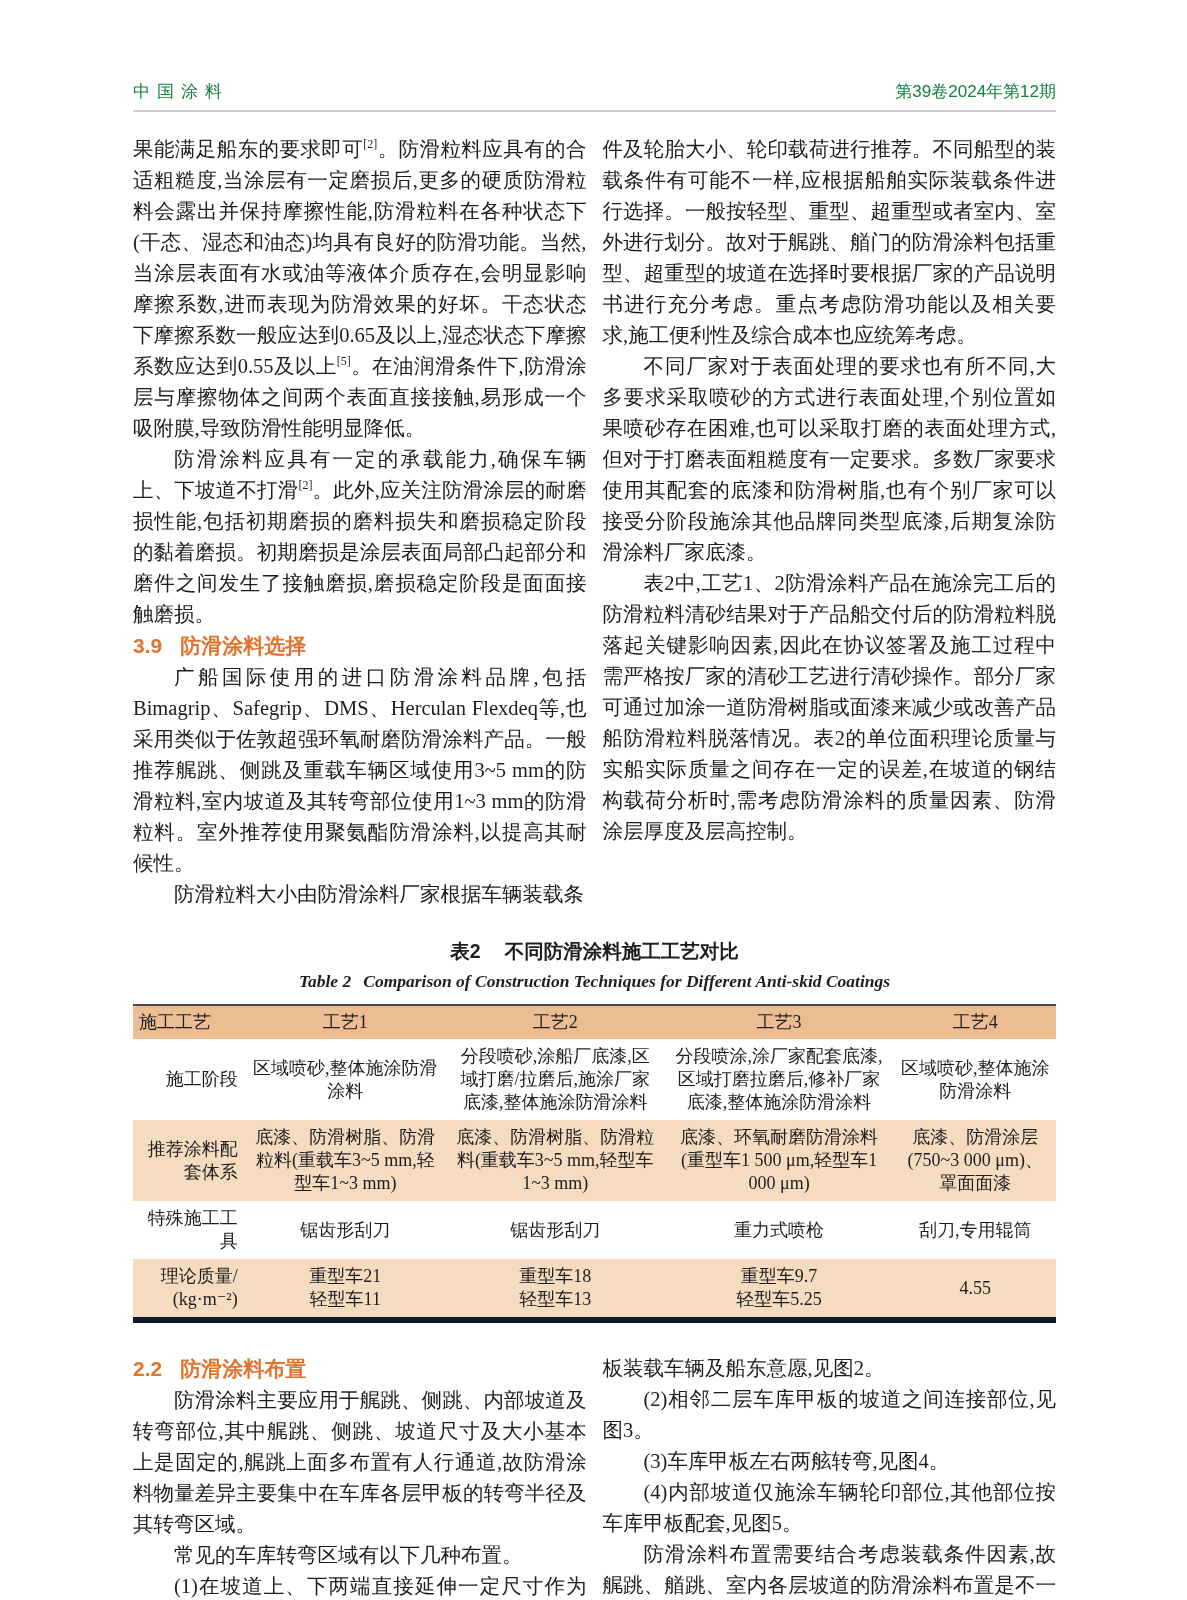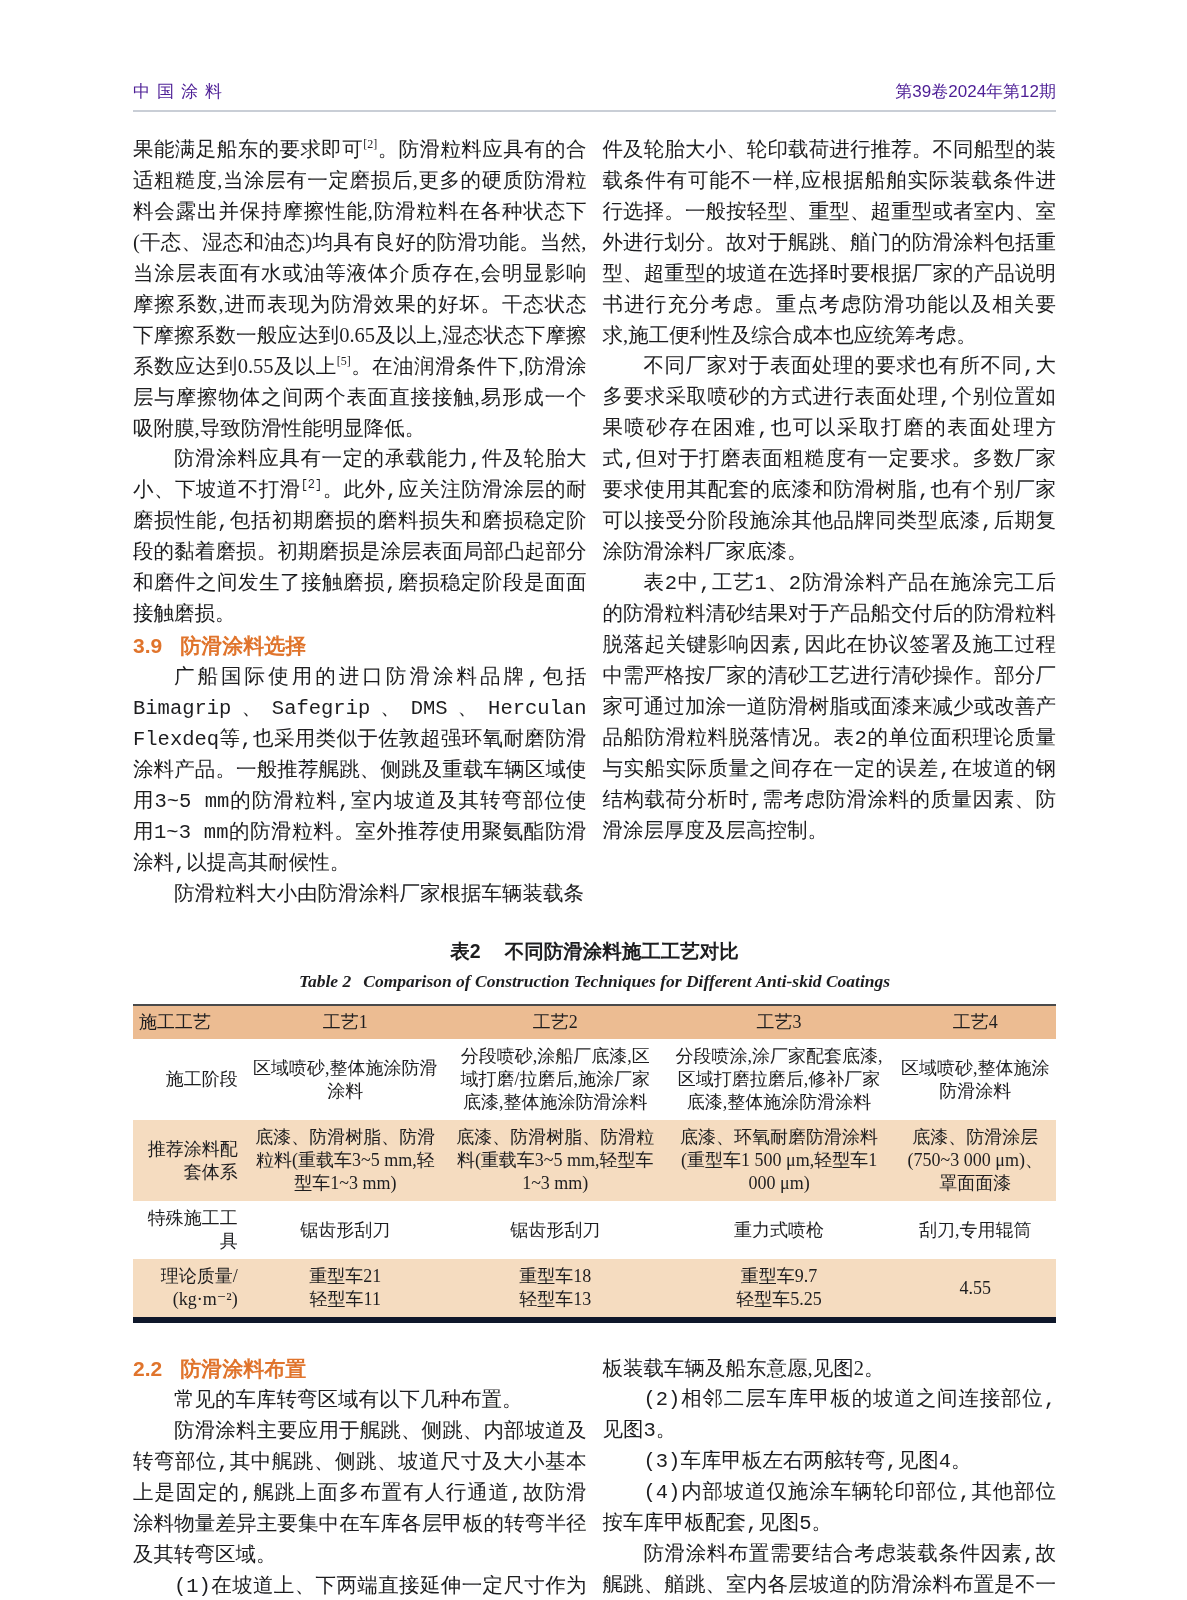--- a/index.html
+++ b/index.html
@@ -7,32 +7,32 @@
     width:1187px;height:1600px;background:#ffffff;margin:0 auto;
     box-sizing:border-box;padding:80px 131px 52px 133px;
     display:flex;flex-direction:column;
     font-family:"Liberation Serif","DejaVu Serif",serif;
     color:#1d1d1f;
   }
   
   .pg-header{
     display:flex;justify-content:space-between;align-items:flex-end;
     border-bottom:2px solid #c9ced6;padding-bottom:7px;
-    color:#4c1d95;font-size:17px;
+    color:#15803d;font-size:17px;
     font-family:"Liberation Sans","DejaVu Sans",sans-serif;
   }
   .journal{letter-spacing:7px;}
   .issue .vol{}
   
   .cols{display:flex;gap:16px;}
   .cols.top{margin-top:22px;}
   .cols.bottom{margin-top:30px;}
   .col{flex:1;font-size:20.5px;line-height:31px;text-align:justify;}
   .col p{margin:0;}
-  .indent{text-indent:2em;font-family:Liberation Mono, monospace;}
+  .indent{text-indent:2em;}
   sup.ref{font-size:12px;line-height:0;}
   .sec{
     color:#e0742c;font-weight:bold;font-size:21px;line-height:32px;margin:2px 0;
     font-family:"Liberation Sans","DejaVu Sans",sans-serif;text-align:left;
   }
   .sec .num{margin-right:18px;}
   
   .table-block{margin-top:28px;}
   .tbl-title-zh{text-align:center;font-weight:bold;font-size:19.5px;
     font-family:"Liberation Sans","DejaVu Sans",sans-serif;}
@@ -66,21 +66,21 @@
   <div class="pg-header">
     <span class="journal">中国涂料</span>
     <span class="issue">
       <span class="vol">第39卷</span><span>2024年第12期</span>
     </span>
   </div>
 
   <div class="cols top">
     <div class="col">
       <p><span>果能满足船东的要求即可</span><sup class="ref">[2]</sup><span>。防滑粒料应具有的合适粗糙度,当涂层有一定磨损后,更多的硬质防滑粒料会露出并保持摩擦性能,防滑粒料在各种状态下(干态、湿态和油态)均具有良好的防滑功能。当然,当涂层表面有水或油等液体介质存在,会明显影响摩擦系数,进而表现为防滑效果的好坏。干态状态下摩擦系数一般应达到0.65及以上,湿态状态下摩擦系数应达到0.55及以上</span><sup class="ref">[5]</sup><span>。在油润滑条件下,防滑涂层与摩擦物体之间两个表面直接接触,易形成一个吸附膜,导致防滑性能明显降低。</span></p>
-      <p class="indent"><span>防滑涂料应具有一定的承载能力,件及轮胎大小、下坡道不打滑</span><sup class="ref">[2]</sup><span>。此外,应关注防滑涂层的耐磨损性能,包括初期磨损的磨料损失和磨损稳定阶段的黏着磨损。初期磨损是涂层表面局部凸起部分和磨件之间发生了接触磨损,磨损稳定阶段是面面接触磨损。</span></p>
+      <p class="indent"><span>防滑涂料应具有一定的承载能力,确保车辆上、下坡道不打滑</span><sup class="ref">[2]</sup><span>。此外,应关注防滑涂层的耐磨损性能,包括初期磨损的磨料损失和磨损稳定阶段的黏着磨损。初期磨损是涂层表面局部凸起部分和磨件之间发生了接触磨损,磨损稳定阶段是面面接触磨损。</span></p>
       <p class="sec"><span class="num">3.9</span><span>防滑涂料选择</span></p>
       <p class="indent">广船国际使用的进口防滑涂料品牌,包括Bimagrip、Safegrip、DMS、Herculan Flexdeq等,也采用类似于佐敦超强环氧耐磨防滑涂料产品。一般推荐艉跳、侧跳及重载车辆区域使用3~5 mm的防滑粒料,室内坡道及其转弯部位使用1~3 mm的防滑粒料。室外推荐使用聚氨酯防滑涂料,以提高其耐候性。</p>
       <p class="indent">防滑粒料大小由防滑涂料厂家根据车辆装载条</p>
     </div>
     <div class="col">
       <p>件及轮胎大小、轮印载荷进行推荐。不同船型的装载条件有可能不一样,应根据船舶实际装载条件进行选择。一般按轻型、重型、超重型或者室内、室外进行划分。故对于艉跳、艏门的防滑涂料包括重型、超重型的坡道在选择时要根据厂家的产品说明书进行充分考虑。重点考虑防滑功能以及相关要求,施工便利性及综合成本也应统筹考虑。</p>
       <p class="indent">不同厂家对于表面处理的要求也有所不同,大多要求采取喷砂的方式进行表面处理,个别位置如果喷砂存在困难,也可以采取打磨的表面处理方式,但对于打磨表面粗糙度有一定要求。多数厂家要求使用其配套的底漆和防滑树脂,也有个别厂家可以接受分阶段施涂其他品牌同类型底漆,后期复涂防滑涂料厂家底漆。</p>
       <p class="indent">表2中,工艺1、2防滑涂料产品在施涂完工后的防滑粒料清砂结果对于产品船交付后的防滑粒料脱落起关键影响因素,因此在协议签署及施工过程中需严格按厂家的清砂工艺进行清砂操作。部分厂家可通过加涂一道防滑树脂或面漆来减少或改善产品船防滑粒料脱落情况。表2的单位面积理论质量与实船实际质量之间存在一定的误差,在坡道的钢结构载荷分析时,需考虑防滑涂料的质量因素、防滑涂层厚度及层高控制。</p>
     </div>
   </div>
@@ -138,22 +138,22 @@
 轻型车5.25</td>
           <td>4.55</td>
         </tr>
       </tbody>
     </table>
   </div>
 
   <div class="cols bottom">
     <div class="col">
       <p class="sec"><span class="num">2.2</span><span>防滑涂料布置</span></p>
+      <p class="indent">防滑涂料主要应用于艉跳、侧跳、内部坡道及转弯部位,其中艉跳、侧跳、坡道尺寸及大小基本上是固定的,艉跳上面多布置有人行通道,故防滑涂料物量差异主要集中在车库各层甲板的转弯半径及其转弯区域。</p>
       <p class="indent">常见的车库转弯区域有以下几种布置。</p>
-      <p class="indent">防滑涂料主要应用于艉跳、侧跳、内部坡道及转弯部位,其中艉跳、侧跳、坡道尺寸及大小基本上是固定的,艉跳上面多布置有人行通道,故防滑涂料物量差异主要集中在车库各层甲板的转弯半径及其转弯区域。</p>
       <p class="indent">(1)在坡道上、下两端直接延伸一定尺寸作为转弯区域。车辆上坡与车库甲板接触位有一定的离空,下坡与车库甲板有一定的撞击,该尺寸取决于该层甲</p>
     </div>
     <div class="col">
       <p>板装载车辆及船东意愿,见图2。</p>
       <p class="indent">(2)相邻二层车库甲板的坡道之间连接部位,见图3。</p>
       <p class="indent">(3)车库甲板左右两舷转弯,见图4。</p>
       <p class="indent">(4)内部坡道仅施涂车辆轮印部位,其他部位按车库甲板配套,见图5。</p>
       <p class="indent">防滑涂料布置需要结合考虑装载条件因素,故艉跳、艏跳、室内各层坡道的防滑涂料布置是不一样的。其坡道可以采取全部施涂防滑涂料,也可以参考装载车型不同选用不同的轮胎宽度来施涂防滑涂料。不同</p>
     </div>
   </div>

